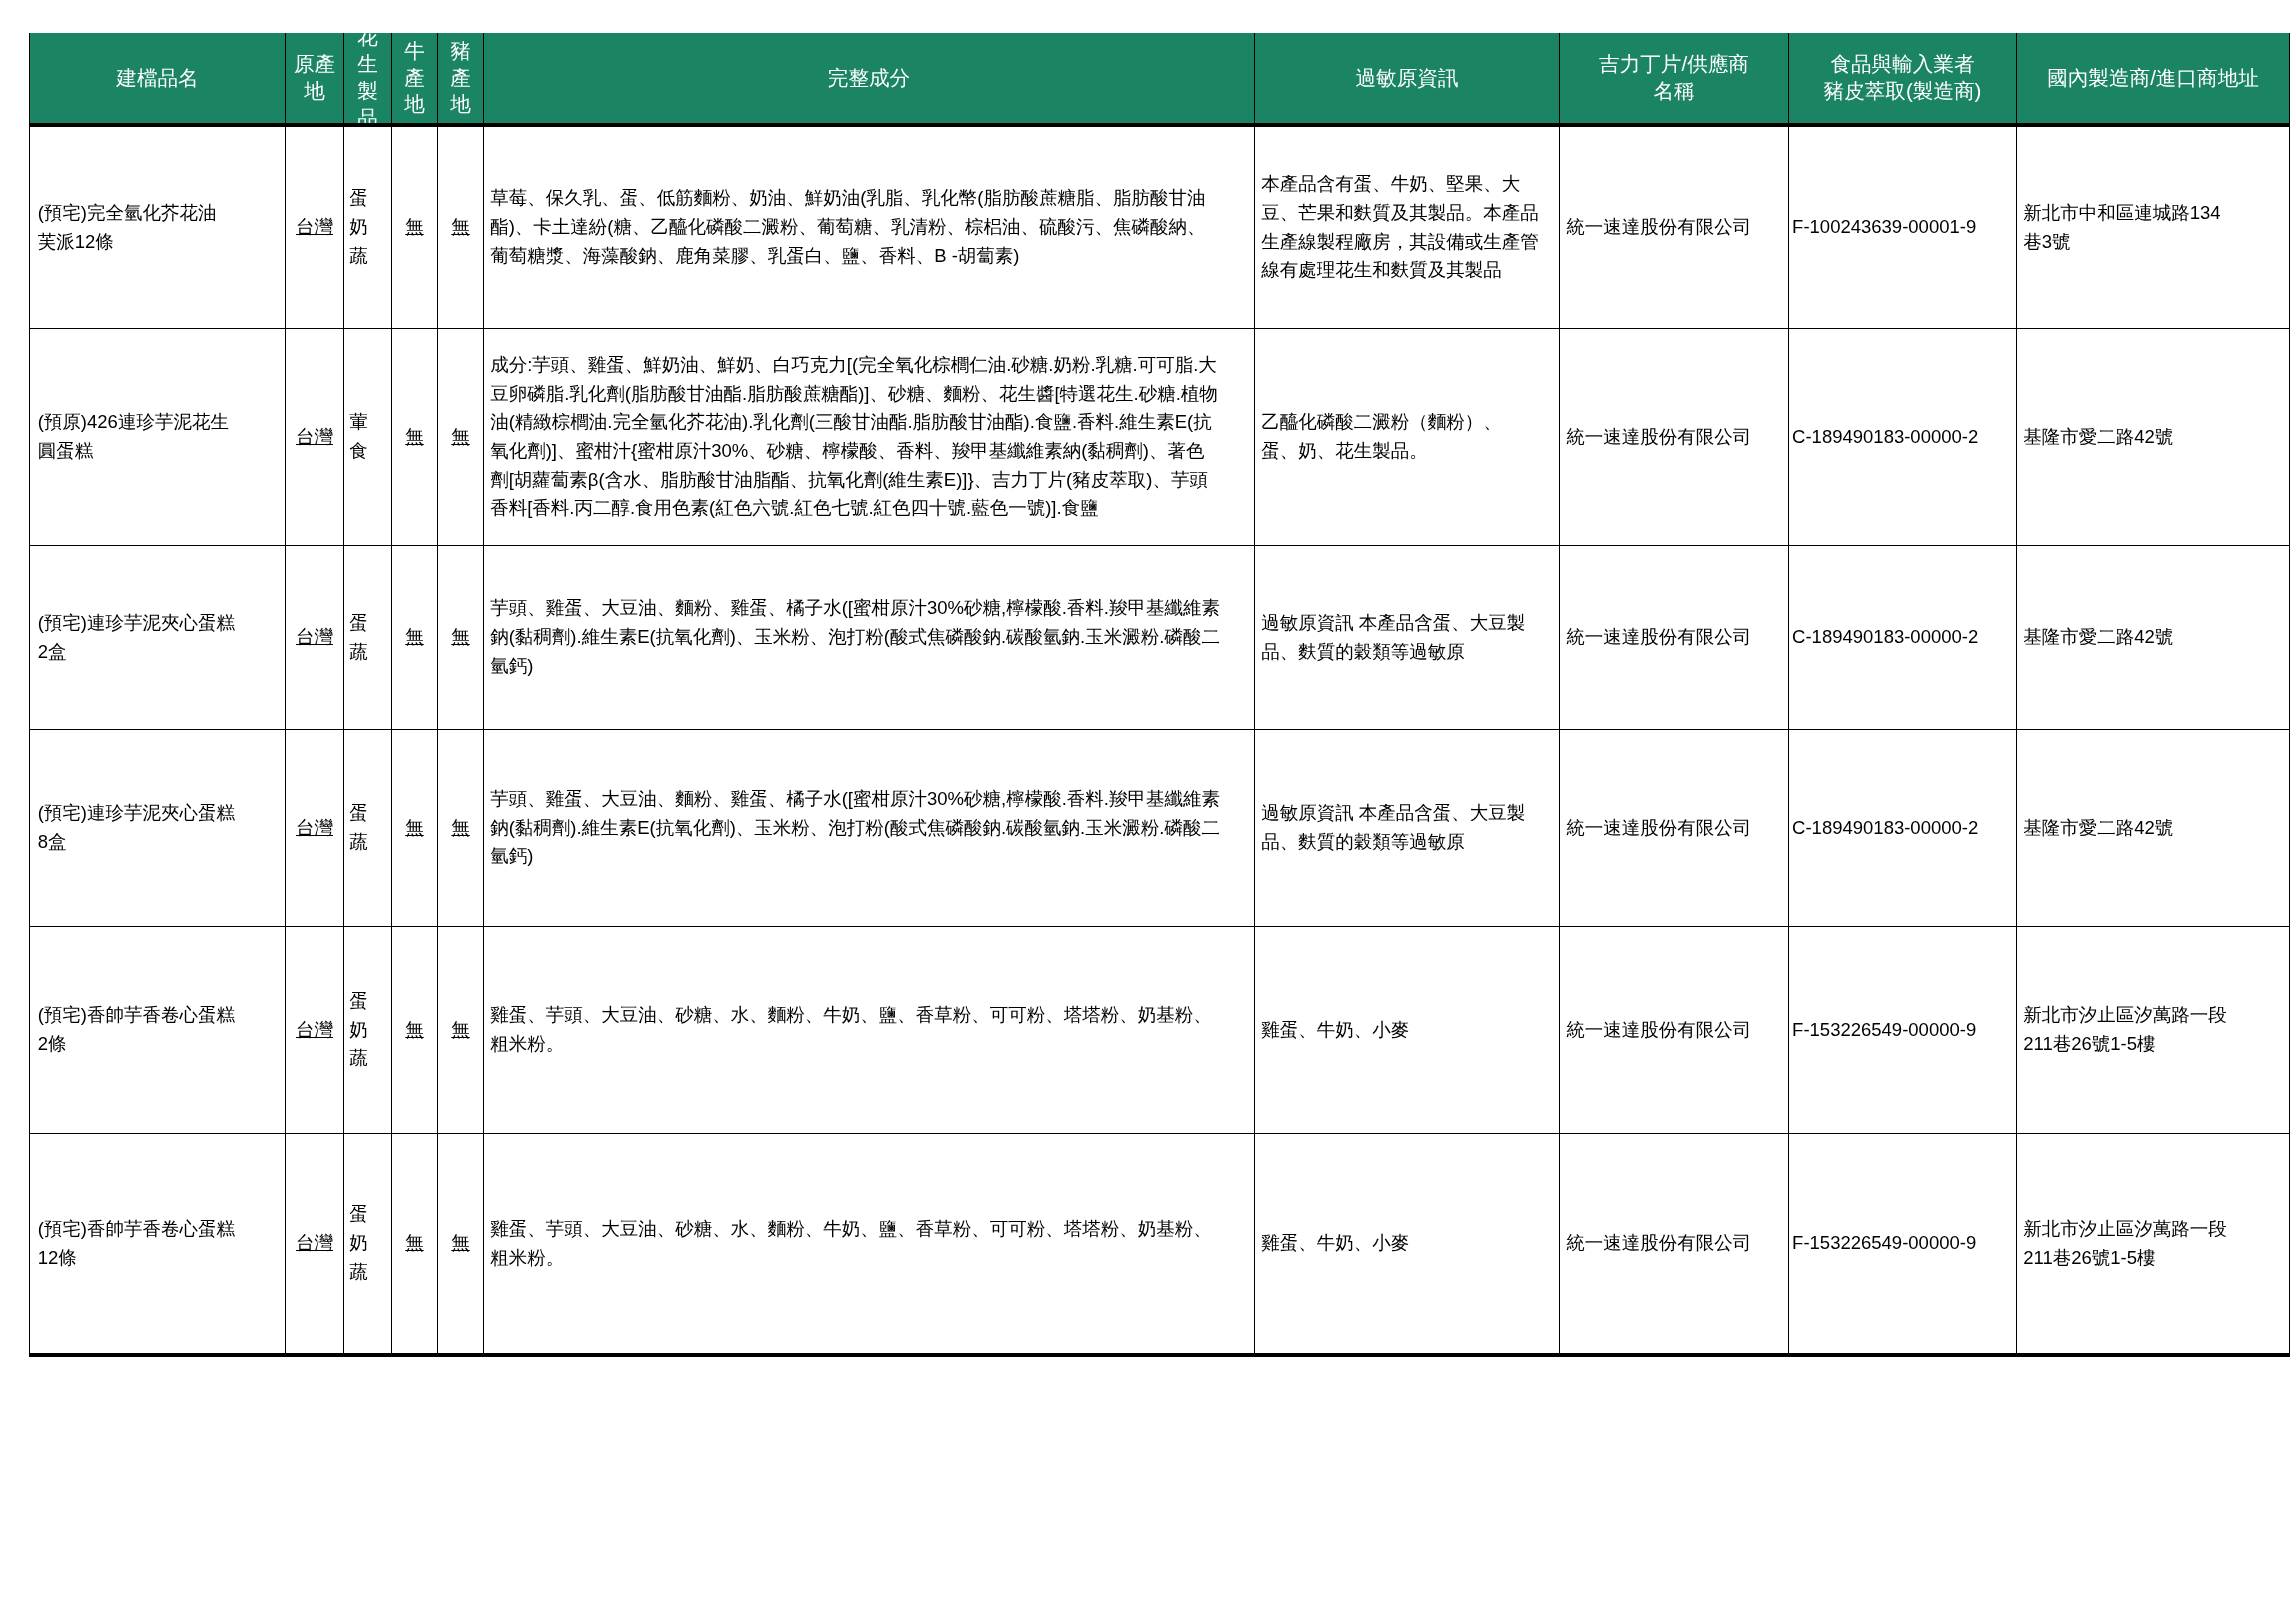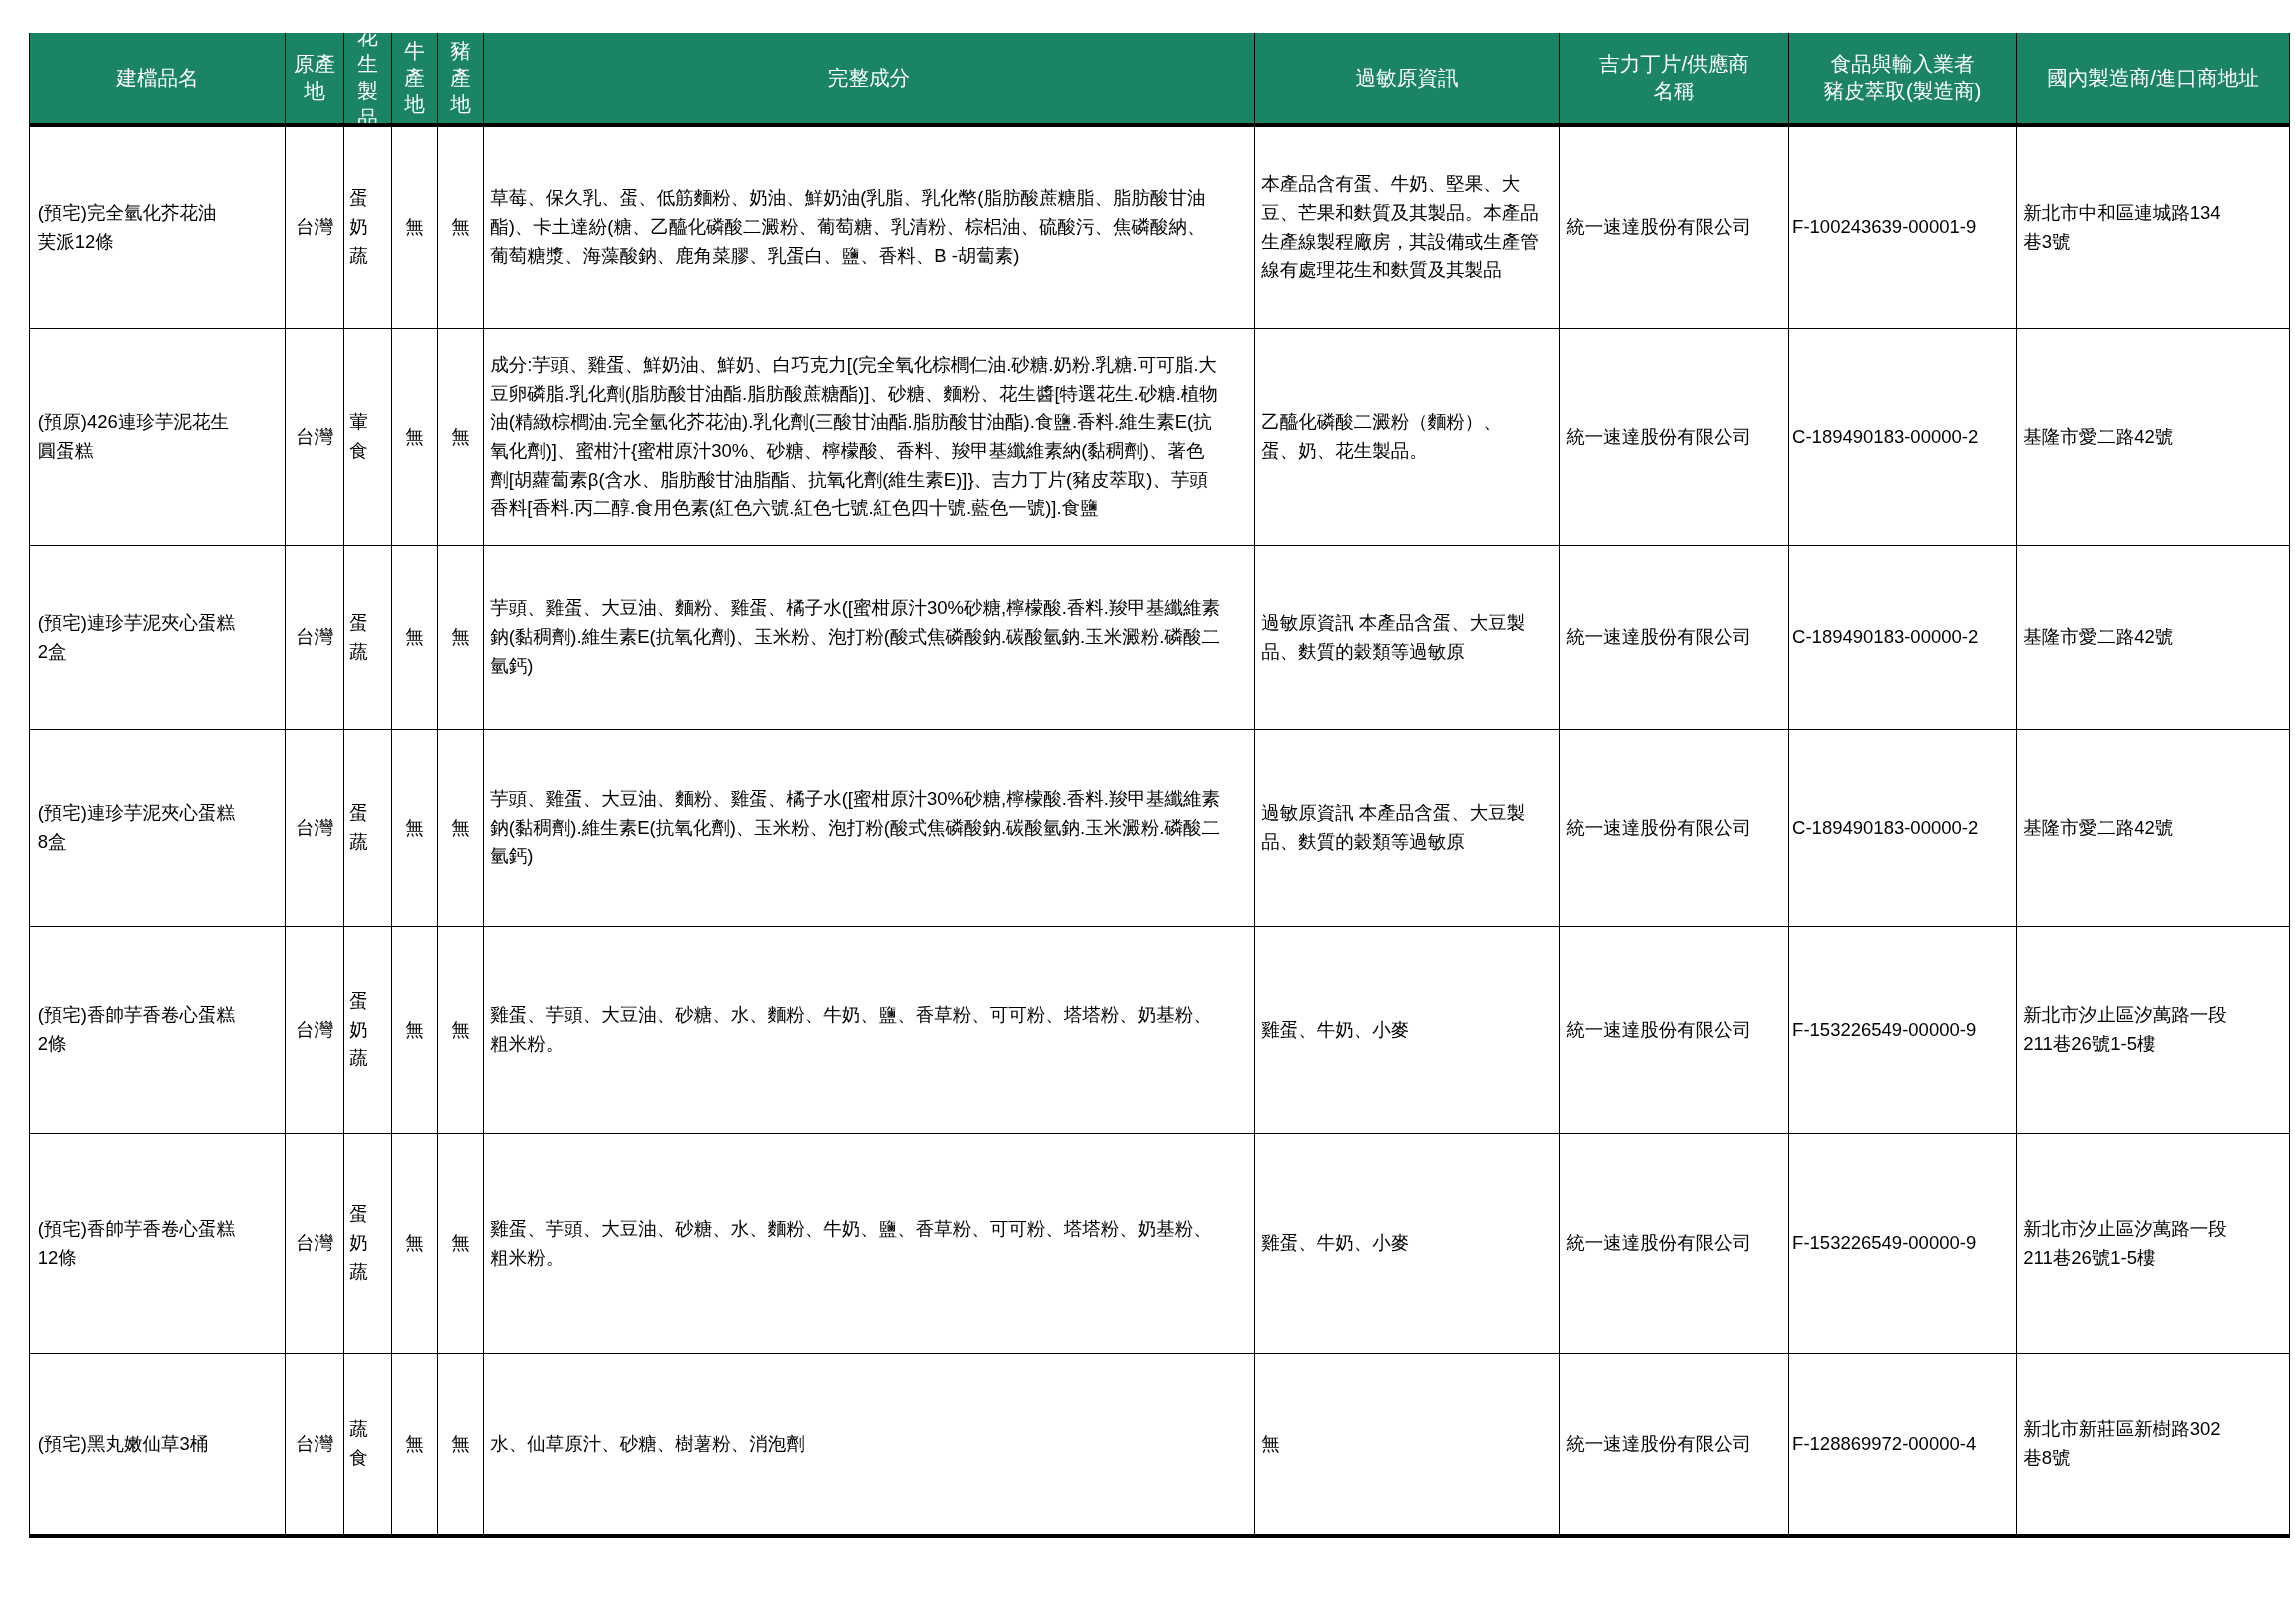--- a/index.html
+++ b/index.html
@@ -40,21 +40,21 @@
     display: flex; align-items: center; justify-content: center;
     overflow: hidden;
   }
   td {
     font-size: 18.5px;
     line-height: 1.55;
     text-align: left;
     padding: 0 6.2px;
   }
   td.c-name   { padding: 0 7.7px; }
-  td.c-center { text-align: center; padding: 0 2.1px; }
+  td.c-center { text-align: center; padding: 0 2.1px; text-decoration: underline; }
   td.c-veg    { text-align: left; padding: 0 5.2px; }
   td.c-reg    { padding: 0 3.1px; }
   tr.r1 td { height: 201px; }
   tr.r2 td { height: 216px; }
   tr.r3 td { height: 183px; }
   tr.r4 td { height: 196px; }
   tr.r5 td { height: 206px; }
   tr.r6 td { height: 219px; }
   tr.r7 td { height: 180px; }
   tbody tr:last-child td { border-bottom: 4.1px solid #000000; }
@@ -185,28 +185,15 @@
       <td class="c-center">無</td>
       <td class="c-center">無</td>
       <td>雞蛋、芋頭、大豆油、砂糖、水、麵粉、牛奶、鹽、香草粉、可可粉、塔塔粉、奶基粉、
 粗米粉。</td>
       <td>雞蛋、牛奶、小麥</td>
       <td>統一速達股份有限公司</td>
       <td class="c-reg">F-153226549-00000-9</td>
       <td>新北市汐止區汐萬路一段
 211巷26號1-5樓</td>
     </tr>
-    <tr class="r7">
-      <td class="c-name">(預宅)黑丸嫩仙草3桶</td>
-      <td class="c-center">台灣</td>
-      <td class="c-veg">蔬食</td>
-      <td class="c-center">無</td>
-      <td class="c-center">無</td>
-      <td>水、仙草原汁、砂糖、樹薯粉、消泡劑</td>
-      <td>無</td>
-      <td>統一速達股份有限公司</td>
-      <td class="c-reg">F-128869972-00000-4</td>
-      <td>新北市新莊區新樹路302
-巷8號</td>
-    </tr>
   </tbody>
 </table>
 
 
 </body></html>

